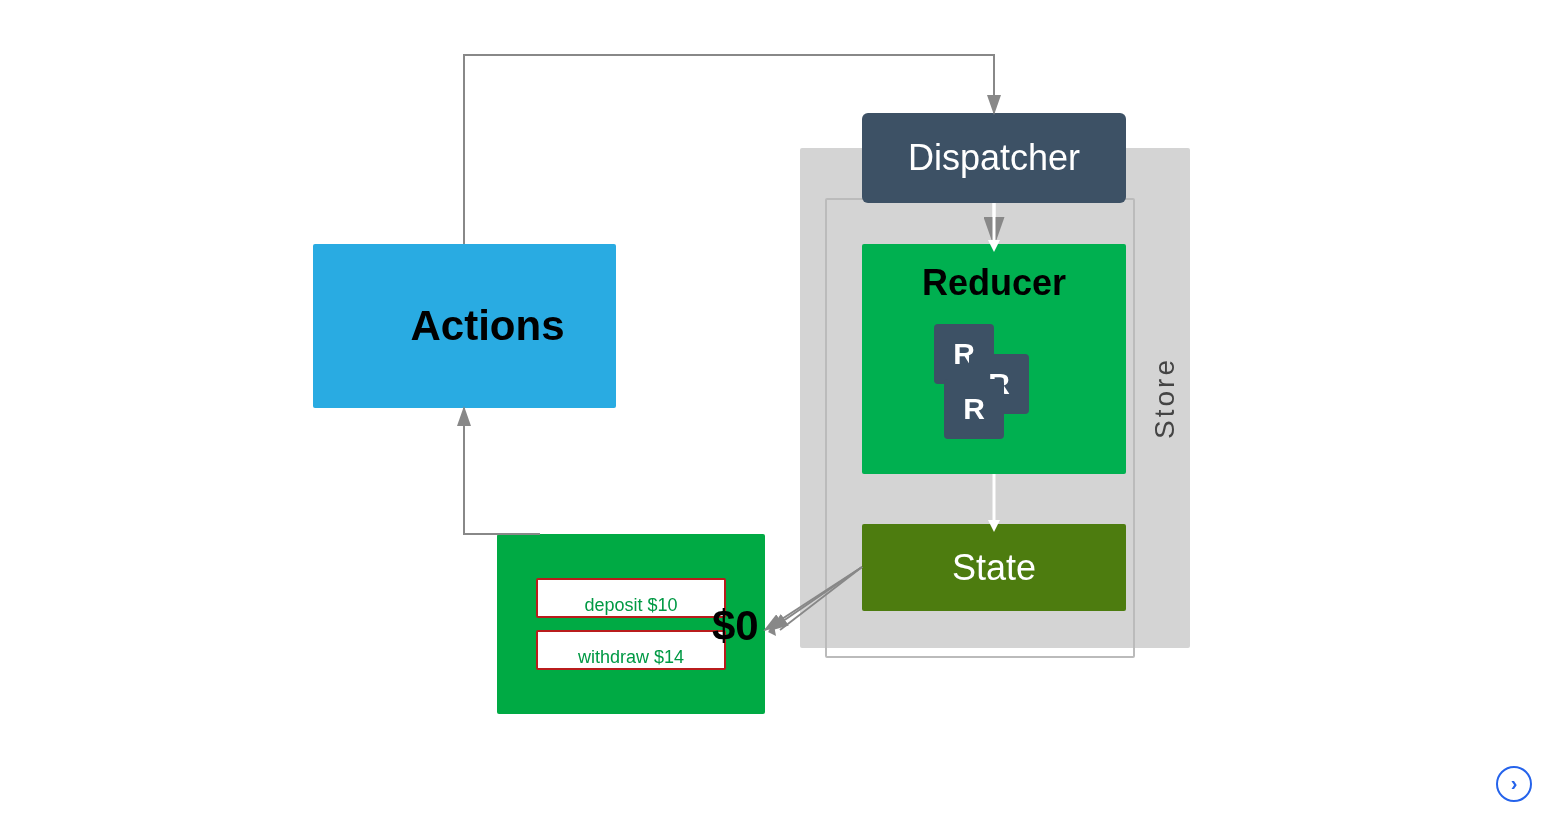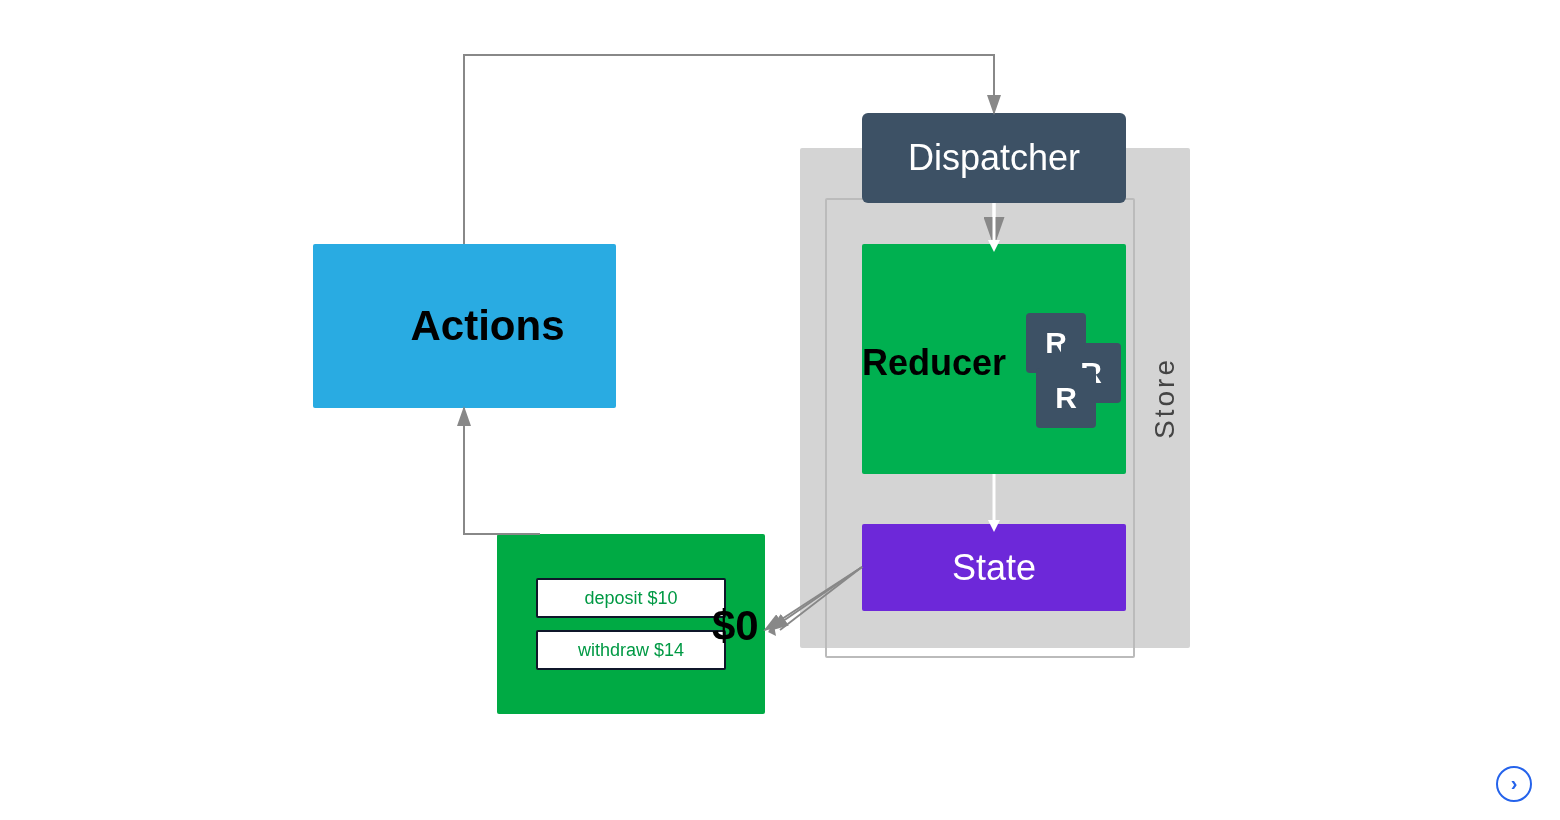--- a/index.html
+++ b/index.html
@@ -102,21 +102,21 @@
       background: #00b050;
       background: #00AA44;
       background: #1DBF73;
       background: #00B33C;
       background: #22BB5A;
       background: #0CBB5A;
       background: #16C060;
       background: #14A850;
       background: #00B050;
       display: flex;
-      flex-direction: row;
+      flex-direction: column;
       align-items: center;
       padding-top: 18px;
       border-radius: 2px;
     }
     .reducer-label {
       font-size: 36px;
       font-weight: 600;
       color: #000;
       margin-bottom: 10px;
     }
@@ -147,21 +147,21 @@
     .r-tile-2 { top: 30px; left: 55px; }
     .r-tile-3 { top: 55px; left: 30px; }
 
     
     .state-box {
       position: absolute;
       left: 862px;
       top: 524px;
       width: 264px;
       height: 87px;
-      background: #6d28d9;
+      background: #4d7c0f;
       display: flex;
       align-items: center;
       justify-content: center;
       border-radius: 2px;
     }
     .state-box span {
       font-size: 36px;
       font-weight: 500;
       color: #fff;
     }
@@ -184,23 +184,23 @@
       display: flex;
       flex-direction: column;
       align-items: center;
       justify-content: center;
       gap: 12px;
     }
     .ui-button {
       width: 190px;
       height: 40px;
       background: #fff;
-      border: 2px solid #0f172a;
-      display: flex;
-      align-items: center;
+      border: 2px solid #b91c1c;
+      display: flex;
+      align-items: flex-end;
       justify-content: center;
       border-radius: 2px;
       cursor: pointer;
     }
     .ui-button span {
       font-size: 18px;
       font-weight: 500;
       color: #00AA55;
       color: #009944;
     }

